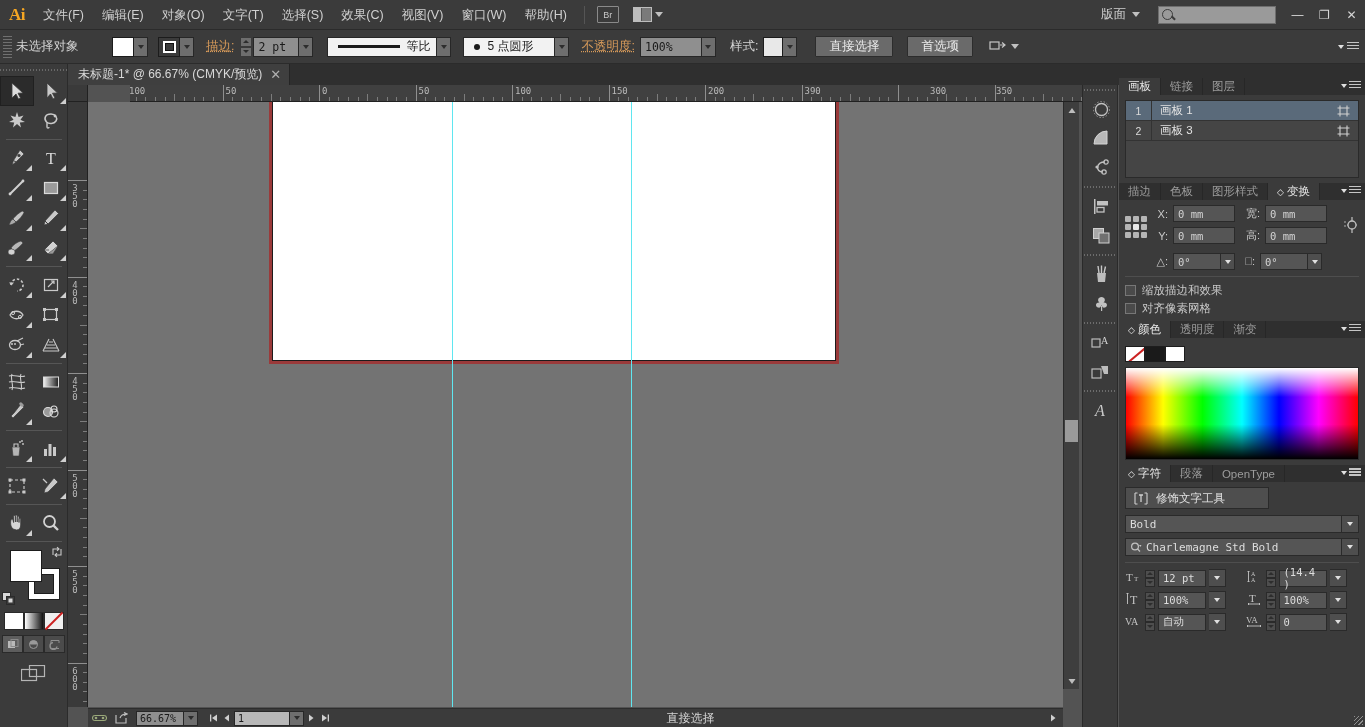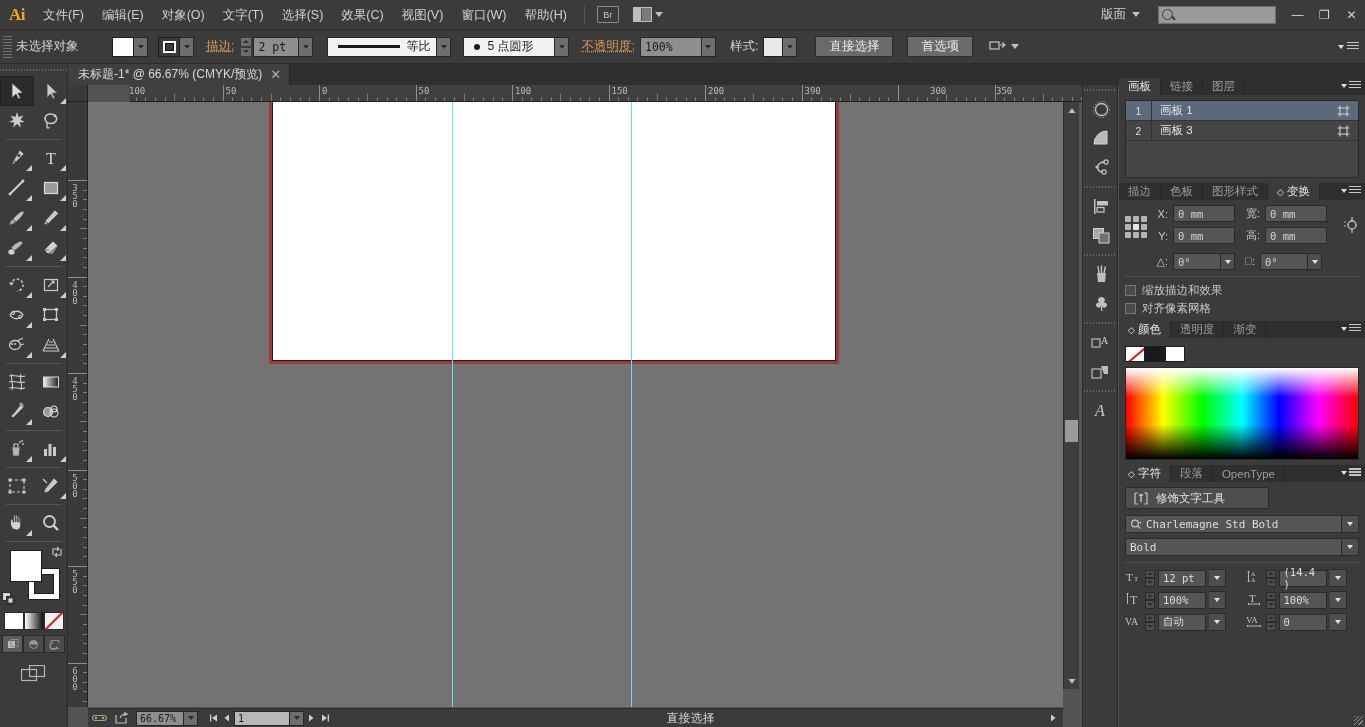--- a/index.html
+++ b/index.html
@@ -1250,34 +1250,34 @@
       </div>
       <div class="pnl-body">
         <div class="ch-btn" style="width:144px">
           <svg width="14" height="13" viewBox="0 0 14 13">
             <path d="M1 1 L1 12 M13 1 L13 12 M1 1 L3.5 1 M1 12 L3.5 12 M13 1 L10.5 1 M13 12 L10.5 12" stroke="#cfcfcf" stroke-width="1.1" fill="none"></path>
             <path d="M5 3 L9 3 M7 3 L7 10" stroke="#cfcfcf" stroke-width="1.3" fill="none"></path>
           </svg>
           <span>修饰文字工具</span>
         </div>
         <div class="ch-combo">
+          <div class="ch-input">Bold</div>
+          <div class="ch-drop">
+              <span class="tri light"></span>
+            </div>
+        </div>
+        <div class="ch-combo">
           <div class="ch-input">
             <svg width="12" height="11" viewBox="0 0 12 11">
               <circle cx="5" cy="4.5" r="3.4" fill="none" stroke="#c2c2c2" stroke-width="1.2"></circle>
               <path d="M7.6 7 L10 9.5" stroke="#c2c2c2" stroke-width="1.2"></path>
               <path d="M9 3 L11.5 3 L10.25 5 Z" fill="#c2c2c2"></path>
             </svg>
             <span>Charlemagne Std Bold</span>
           </div>
-          <div class="ch-drop">
-              <span class="tri light"></span>
-            </div>
-        </div>
-        <div class="ch-combo">
-          <div class="ch-input">Bold</div>
           <div class="ch-drop">
               <span class="tri light"></span>
             </div>
         </div>
         <div class="sep-line"></div>
         <div class="ch-grid">
 
           <div class="ch-cell">
             <span class="ch-ico">
               <svg width="15" height="13" viewBox="0 0 15 13">

